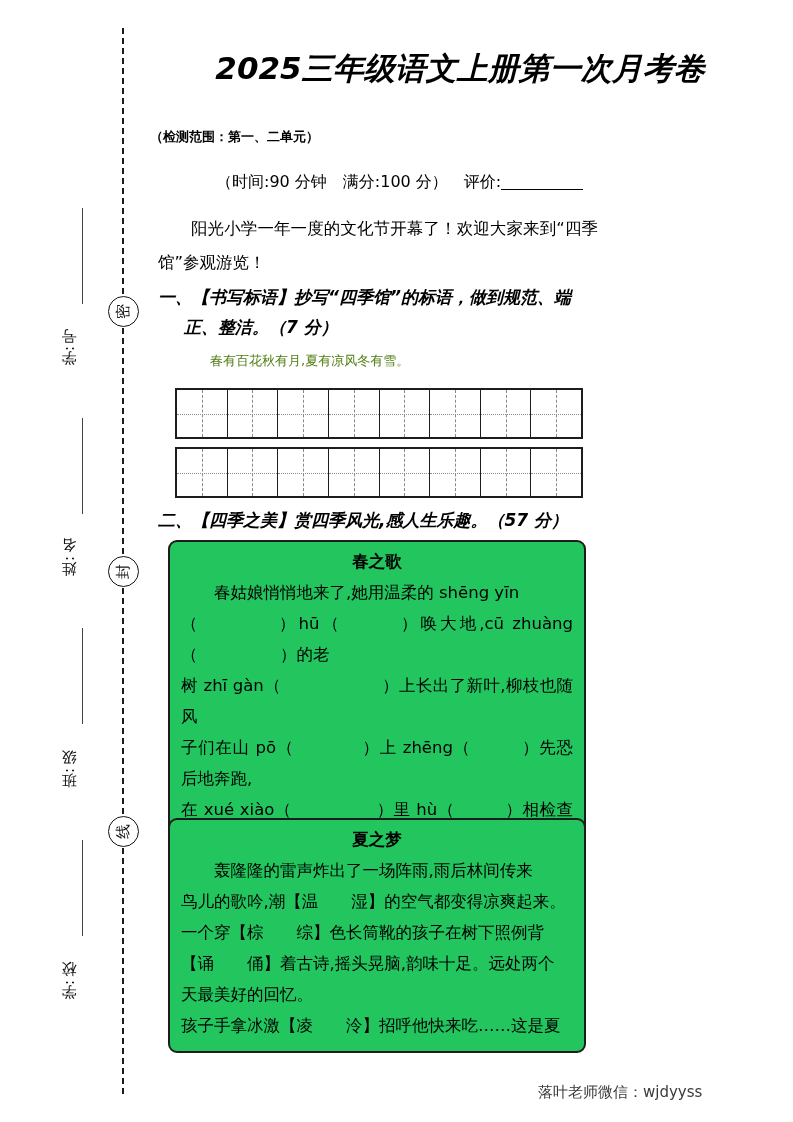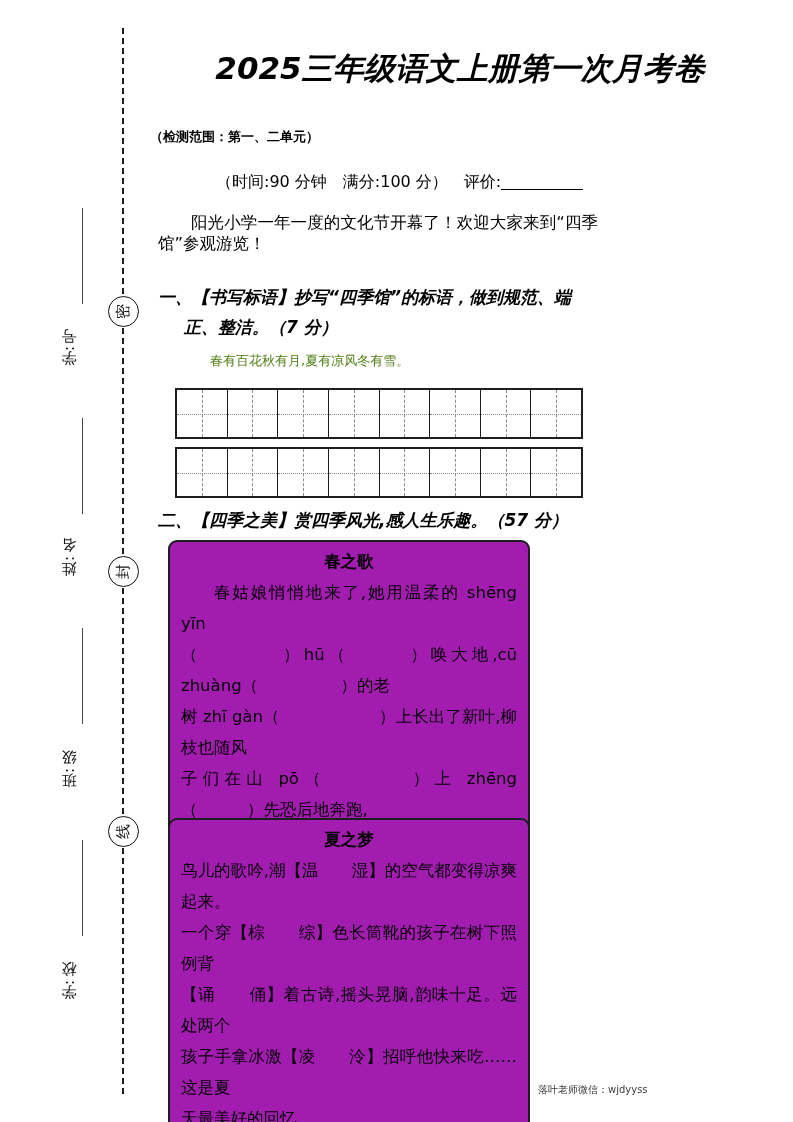--- a/index.html
+++ b/index.html
@@ -116,21 +116,21 @@
     width: 82px;
     border-bottom: 1.6px solid #000;
     vertical-align: -3px;
   }
 
   .body-para {
     position: absolute;
     left: 8px;
     width: 440px;
     font-size: 16.5px;
-    line-height: 21px;
+    line-height: 34px;
     color: #000;
     text-align: justify;
   }
   #intro-para { top: 212px; text-indent: 33px; }
 
   .q-head {
     position: absolute;
     left: 8px;
     width: 446px;
     font-size: 17px;
@@ -183,25 +183,25 @@
     top: 50%; left: 0; right: 0;
     border-top: 1.3px dotted #8a8a8a;
   }
 
   #q2-head { top: 505px; }
 
   
   .passage-box {
     position: absolute;
     left: 18px;
-    width: 362px;
+    width: 418px;
     border: 2px solid #1d1d1d;
     border-radius: 9px;
     box-sizing: border-box;
-    background: #a21caf;
+    background: #22c55e;
     padding: 8px 11px 10px 11px;
   }
   #box-spring { top: 540px; }
   #box-summer { top: 818px; }
 
   .passage-title {
     text-align: center;
     font-size: 16.5px;
     font-weight: 700;
     color: #000;
@@ -212,21 +212,21 @@
     line-height: 31px;
     color: #000;
     text-align: justify;
     text-indent: 33px;
   }
   .passage-body.no-indent { text-indent: 0; }
 
   #footer-note {
     position: absolute;
     left: 388px; top: 1083px;
-    font-size: 10px;
+    font-size: 15px;
     color: #3b3b3b;
     white-space: nowrap;
   }
 </style>
 </head>
 <body>
 
 <div id="sidebar">
 
   <div class="seal-dash"></div>
@@ -298,21 +298,22 @@
     <div class="passage-body">春姑娘悄悄地来了,她用温柔的 shēng yīn</div>
     <div class="passage-body no-indent">（　　　　）hū（　　　）唤大地,cū zhuàng（　　　　　）的老</div>
     <div class="passage-body no-indent">树 zhī gàn（　　　　　　）上长出了新叶,柳枝也随风</div>
     <div class="passage-body no-indent">子们在山 pō（　　　　）上 zhēng（　　　）先恐后地奔跑,</div>
     <div class="passage-body no-indent">在 xué xiào（　　　　　）里 hù（　　　）相检查 gōng kè</div>
     <div class="passage-body no-indent">（　　　　）,一切都是那么可爱。</div>
   </div>
 
   <div class="passage-box" id="box-summer">
     <div class="passage-title">夏之梦</div>
+    <div class="passage-body">轰隆隆的雷声炸出了一场阵雨,雨后林间传来</div>
     <div class="passage-body no-indent">鸟儿的歌吟,潮【温　　湿】的空气都变得凉爽起来。</div>
     <div class="passage-body no-indent">一个穿【棕　　综】色长筒靴的孩子在树下照例背</div>
     <div class="passage-body no-indent">【诵　　俑】着古诗,摇头晃脑,韵味十足。远处两个</div>
+    <div class="passage-body no-indent">天最美好的回忆。</div>
     <div class="passage-body no-indent">孩子手拿冰激【凌　　泠】招呼他快来吃……这是夏</div>
-    <div class="passage-body no-indent">天最美好的回忆。</div>
   </div>
 
   <div id="footer-note">落叶老师微信：wjdyyss</div>
 </div>
 
 </body></html>

